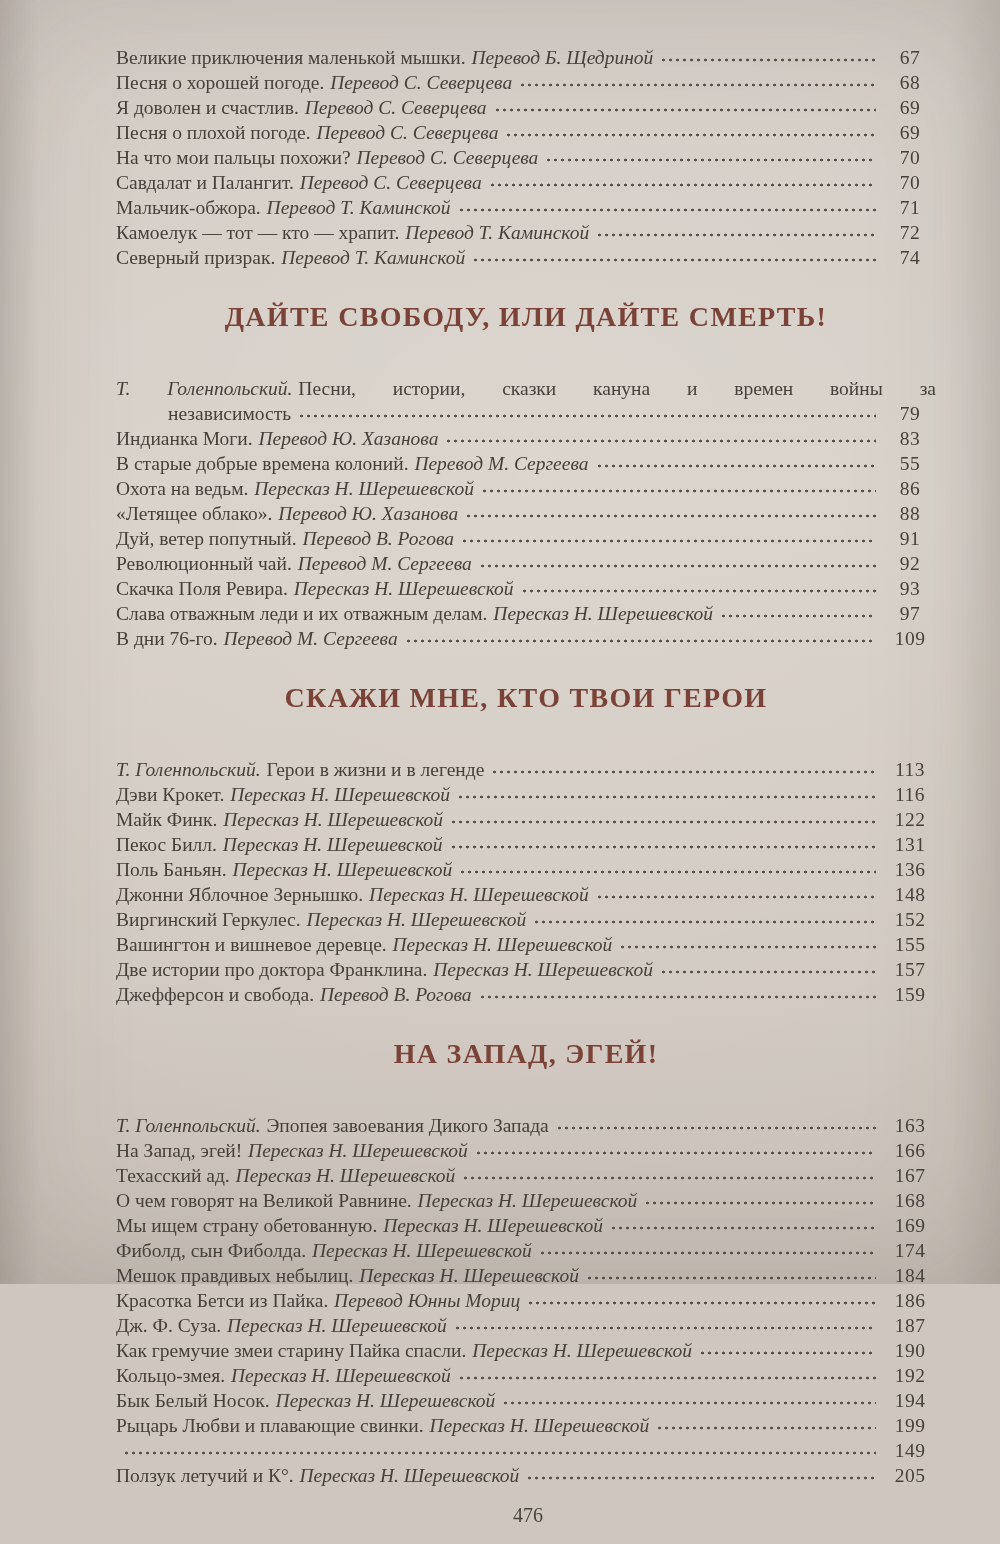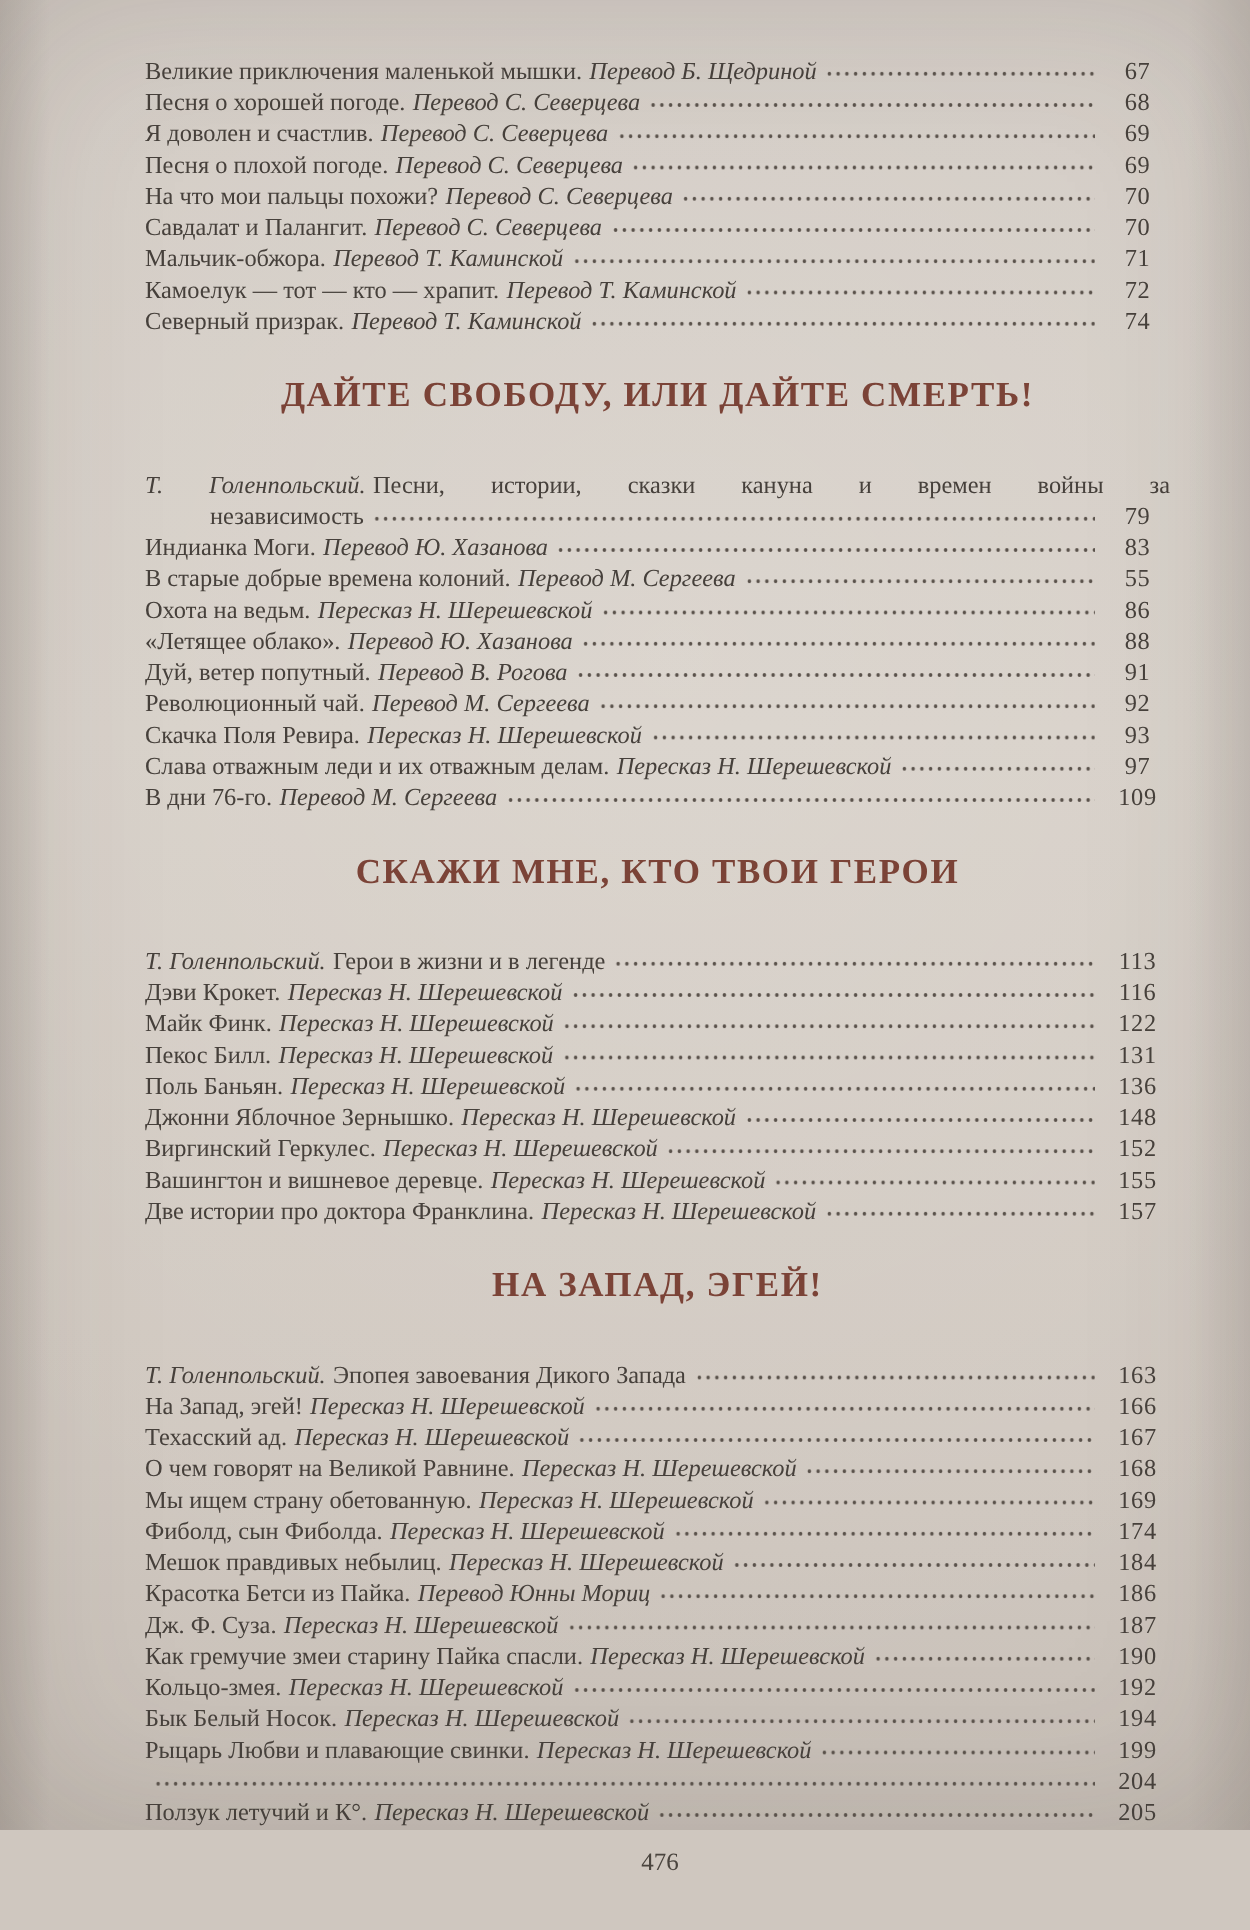--- a/index.html
+++ b/index.html
@@ -9,21 +9,21 @@
   body {
     width: 1000px;
     height: 1544px;
     overflow: hidden;
     font-family: "Liberation Serif", "DejaVu Serif", serif;
     background: #cfc7bf;
   }
   .page {
     position: relative;
     width: 1000px;
-    height: 1464px;
+    height: 1284px;
     color: #46403b;
     background:
       linear-gradient(to right, rgba(75,65,58,0.14), rgba(75,65,58,0) 4%),
       linear-gradient(to left, rgba(75,65,58,0.10), rgba(75,65,58,0) 5%),
       radial-gradient(130% 95% at 54% 36%, rgba(255,255,255,0.12), rgba(0,0,0,0) 62%),
       linear-gradient(to bottom, #d3ccc5 0%, #d7d0c8 40%, #d1c9c1 78%, #c7bfb7 100%);
     box-shadow: inset 0 0 140px rgba(60,50,42,0.16);
   }
   .toc {
     padding: 45px 64px 0 116px;
@@ -279,20 +279,27 @@
             <span class="pagenum">155</span>
           </div>
         </div>
         <div class="entry">
           <div class="line">
             <span class="text"><span class="title">Две истории про доктора Франклина.</span><span class="credit">Пересказ Н. Шерешевской</span></span>
             <span class="leader"></span>
             <span class="pagenum">157</span>
           </div>
         </div>
+        <div class="entry">
+          <div class="line">
+            <span class="text"><span class="title">Джефферсон и свобода.</span><span class="credit">Перевод В. Рогова</span></span>
+            <span class="leader"></span>
+            <span class="pagenum">159</span>
+          </div>
+        </div>
       </section>
       <section class="toc-section">
         <h2 class="section-heading">НА ЗАПАД, ЭГЕЙ!</h2>
         <div class="entry">
           <div class="line">
             <span class="text"><span class="lead">Т. Голенпольский.</span><span class="title">Эпопея завоевания Дикого Запада</span></span>
             <span class="leader"></span>
             <span class="pagenum">163</span>
           </div>
         </div>
@@ -376,21 +383,21 @@
         <div class="entry">
           <div class="line">
             <span class="text"><span class="title">Рыцарь Любви и плавающие свинки.</span><span class="credit">Пересказ Н. Шерешевской</span></span>
             <span class="leader"></span>
             <span class="pagenum">199</span>
           </div>
         </div>
         <div class="entry">
           <div class="line">
             <span class="leader"></span>
-            <span class="pagenum">204</span>
+            <span class="pagenum">149</span>
           </div>
         </div>
         <div class="entry">
           <div class="line">
             <span class="text"><span class="title">Ползук летучий и К°.</span><span class="credit">Пересказ Н. Шерешевской</span></span>
             <span class="leader"></span>
             <span class="pagenum">205</span>
           </div>
         </div>
       </section>

